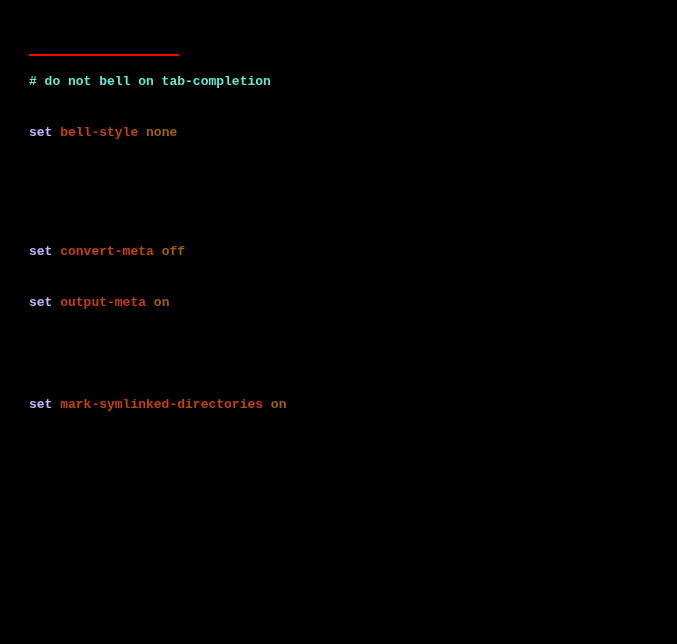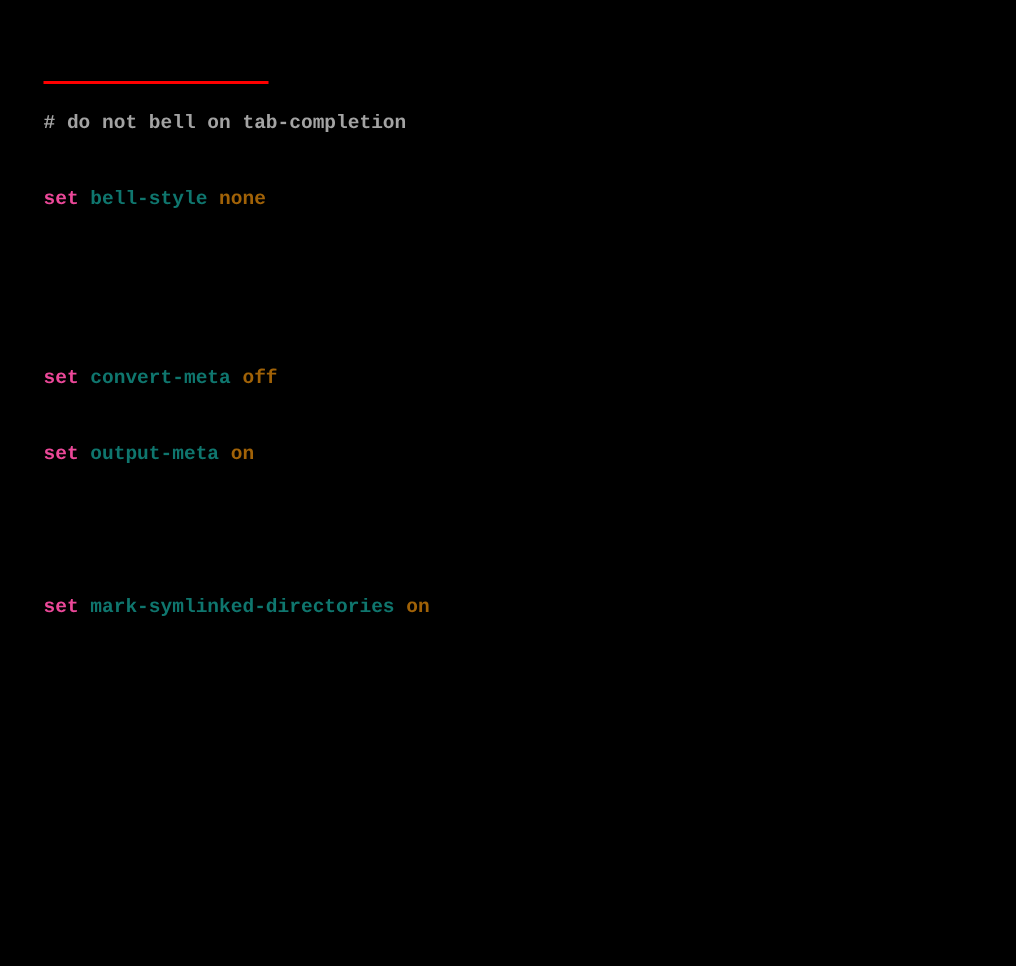--- a/index.html
+++ b/index.html
@@ -22,24 +22,24 @@
   }
   .line { display: block; height: 17px; }
   .underline {
     position: absolute;
     left: 29px;
     top: 54px;
     width: 150px;
     height: 2px;
     background: #ff0000;
   }
-  .c-ka { color: #a3a3a3; }   
-  .c-pk { color: #0f766e; }   
+  .c-ka { color: #5eead4; }   
+  .c-pk { color: #c2410c; }   
   .c-wh { color: #ffffff; }   
-  .c-yl { color: #ec4899; }   
+  .c-yl { color: #c4b5fd; }   
   .c-rd { color: #a16207; }   
 </style>
 </head>
 <body>
 
 <div class="terminal">
 
   <span class="line"><span class="c-ka"># do not bell on tab-completion</span></span>
   <span class="line"><span class="c-yl">set</span><span class="c-pk"> bell-style</span><span class="c-wh"> </span><span class="c-rd">none</span></span>
   <div class="underline"></div>

